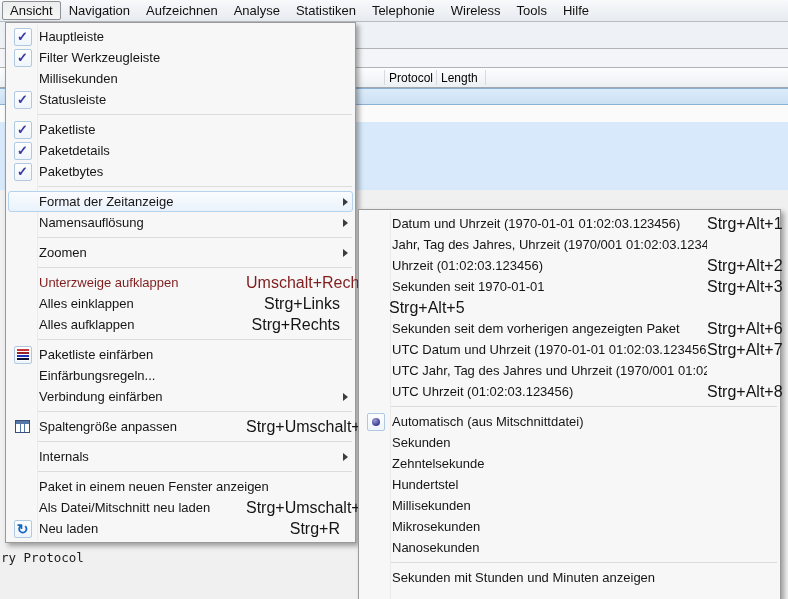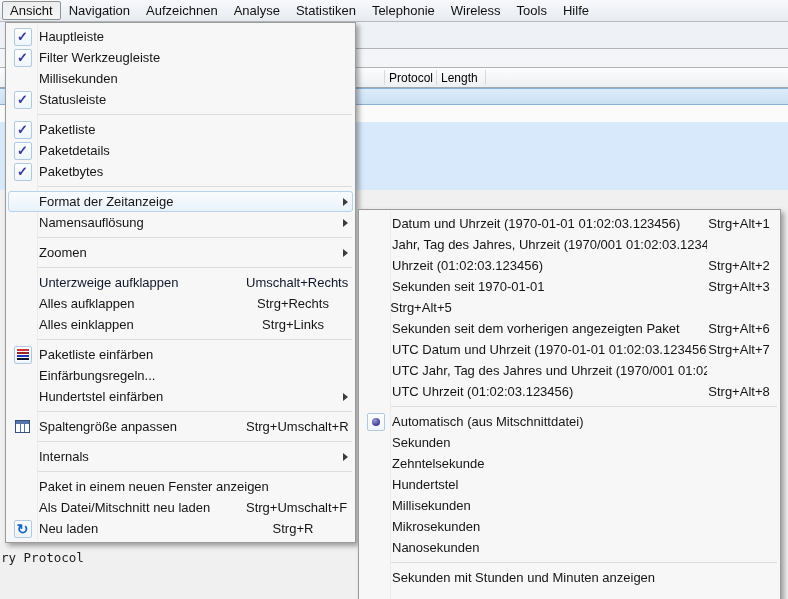--- a/index.html
+++ b/index.html
@@ -47,29 +47,29 @@
   .menu { position:absolute; background:#f7f7f7; border:1px solid #9a9a9a; padding:3px 0;
           box-shadow:3px 3px 5px rgba(0,0,0,0.35); }
   .menu::before { content:""; position:absolute; left:31px; top:2px; bottom:2px; width:1px; background:#ebebeb; }
   .main-menu { left:5px;   top:22px;  width:351px; height:521px; z-index:5; }
   .sub-menu  { left:358px; top:193px; width:423px; height:402px; z-index:6;margin-top:16px; }
 
   .mi { position:relative; height:21px; margin:0 2px; display:flex; align-items:center;
         border:1px solid transparent; border-radius:3px; }
   .mi .gut { width:27px; flex:none; display:flex; align-items:center; justify-content:center; }
   .mi .lbl { flex:1; padding-left:3px; font-size:13px; color:#151515; white-space:nowrap; overflow:hidden; }
-  .mi .sc  { flex:none; font-size:13px; color:#151515; white-space:nowrap; text-align:center; }
+  .mi .sc  { flex:none; font-size:16px; color:#151515; white-space:nowrap; text-align:right; }
   .main-menu .mi .sc { width:94px; }
   .sub-menu  .mi { padding-right:6px; }
   .sub-menu  .mi .sc { width:64px; }
   .mi .arr { flex:none; width:12px; height:12px; position:relative; }
   .mi.has-sub .arr::before { content:""; position:absolute; left:3px; top:2px; width:0; height:0;
         border-left:5px solid #3c3c3c; border-top:4px solid transparent; border-bottom:4px solid transparent; }
   .mi.hot { border-color:#b5d3ee; background:linear-gradient(#fafcfe,#e9f2fb); }
-  .mi.dis .lbl, .mi.dis .sc { color:#0f172a; }
+  .mi.dis .lbl, .mi.dis .sc { color:#7f1d1d; }
 
   .msep { height:1px; background:#dcdcdc; margin:4px 3px 4px 31px; }
 
   .frame { width:18px; height:18px; border:1px solid #b0c9e0; border-radius:2px;
            background:linear-gradient(#fdfeff,#eef5fb); display:flex; align-items:center; justify-content:center; }
   .check { color:#3a3a9e; font-weight:bold; font-size:13px; line-height:1; }
   .radio-dot { width:8px; height:8px; border-radius:50%;
                background:radial-gradient(circle at 35% 30%, #9a9ad0, #3c3c96 72%); }
   .ic-colorize { width:12px; height:12px;
       background:linear-gradient(#cc3333 0 2px,#ffffff 2px 3px,#992222 3px 5px,#ffffff 5px 6px,
@@ -240,46 +240,46 @@
     </div>
     <div class="msep"></div>
     <div class="mi dis">
       <span class="gut"></span>
       <span class="lbl">Unterzweige aufklappen</span>
       <span class="sc">Umschalt+Rechts</span>
       <span class="arr"></span>
     </div>
     <div class="mi">
       <span class="gut"></span>
+      <span class="lbl">Alles einklappen</span>
+      <span class="sc">Strg+Links</span>
+      <span class="arr"></span>
+    </div>
+    <div class="mi">
+      <span class="gut"></span>
       <span class="lbl">Alles aufklappen</span>
       <span class="sc">Strg+Rechts</span>
       <span class="arr"></span>
     </div>
-    <div class="mi">
-      <span class="gut"></span>
-      <span class="lbl">Alles einklappen</span>
-      <span class="sc">Strg+Links</span>
-      <span class="arr"></span>
-    </div>
     <div class="msep"></div>
     <div class="mi">
       <span class="gut">
           <span class="frame">
             <span class="ic-colorize"></span>
           </span>
         </span>
       <span class="lbl">Paketliste einfärben</span>
     </div>
     <div class="mi">
       <span class="gut"></span>
       <span class="lbl">Einfärbungsregeln...</span>
     </div>
     <div class="mi has-sub">
       <span class="gut"></span>
-      <span class="lbl">Hundertstel einfärben</span>
+      <span class="lbl">Verbindung einfärben</span>
       <span class="sc"></span>
       <span class="arr"></span>
     </div>
     <div class="msep"></div>
     <div class="mi">
       <span class="gut">
           <span class="ic-columns"></span>
         </span>
       <span class="lbl">Spaltengröße anpassen</span>
       <span class="sc">Strg+Umschalt+R</span>

